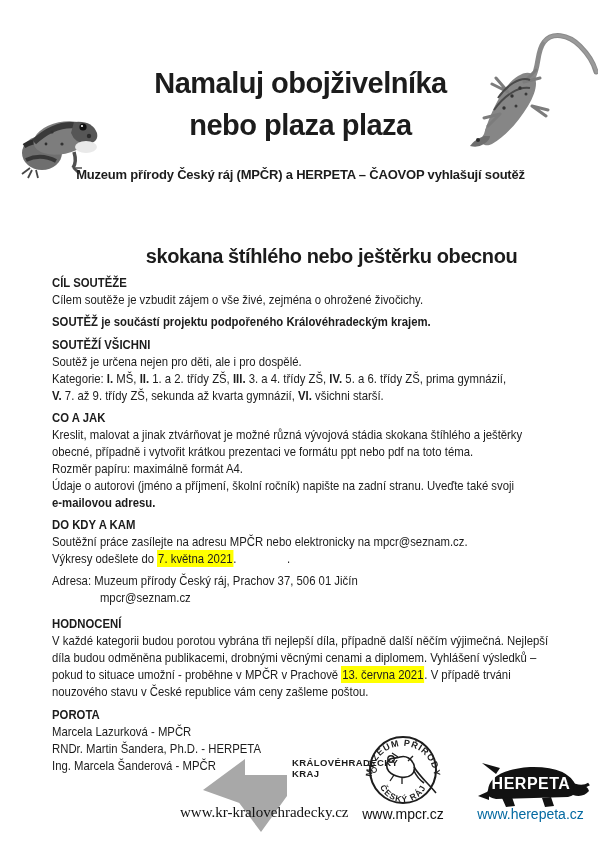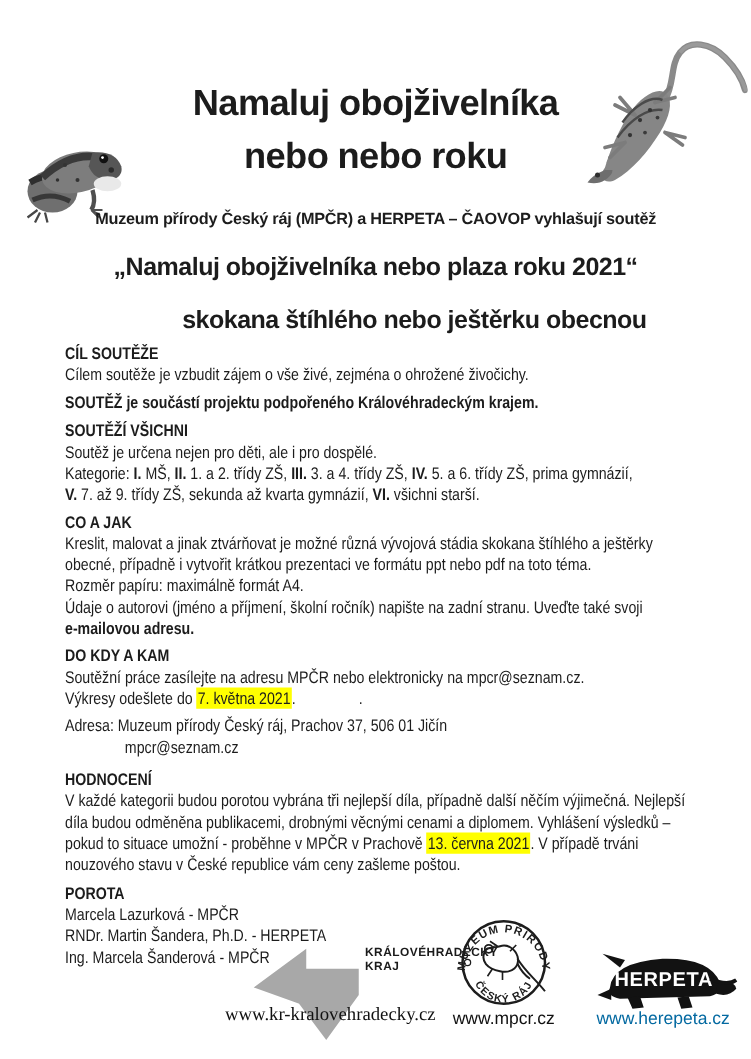--- a/index.html
+++ b/index.html
@@ -98,24 +98,23 @@
       <circle cx="64" cy="78" r="1.7" fill="#333"></circle>
         <circle cx="72" cy="70" r="1.7" fill="#333"></circle>
       <circle cx="56" cy="90" r="1.7" fill="#333"></circle>
         <circle cx="68" cy="88" r="1.5" fill="#3a3a3a"></circle>
       <circle cx="78" cy="76" r="1.5" fill="#3a3a3a"></circle>
     </svg>
   </div>
 
   <div class="main-title">
     <div>Namaluj obojživelníka</div>
-    <div>nebo nebo roku</div>
+    <div>nebo plaza plaza</div>
   </div>
   <div class="subtitle">Muzeum přírody Český ráj (MPČR) a HERPETA – ČAOVOP vyhlašují soutěž</div>
-  <div class="h-quote">„Namaluj obojživelníka nebo plaza roku 2021“</div>
   <div class="h-species">skokana štíhlého nebo ještěrku obecnou</div>
 
   <div class="content">
 
     <div class="ln sec">CÍL SOUTĚŽE</div>
     <div class="ln">Cílem soutěže je vzbudit zájem o vše živé, zejména o ohrožené živočichy.</div>
 
     <div class="ln sec mt5">SOUTĚŽ je součástí projektu podpořeného Královéhradeckým krajem.</div>
 
     <div class="ln sec mt6">SOUTĚŽÍ VŠICHNI</div>

